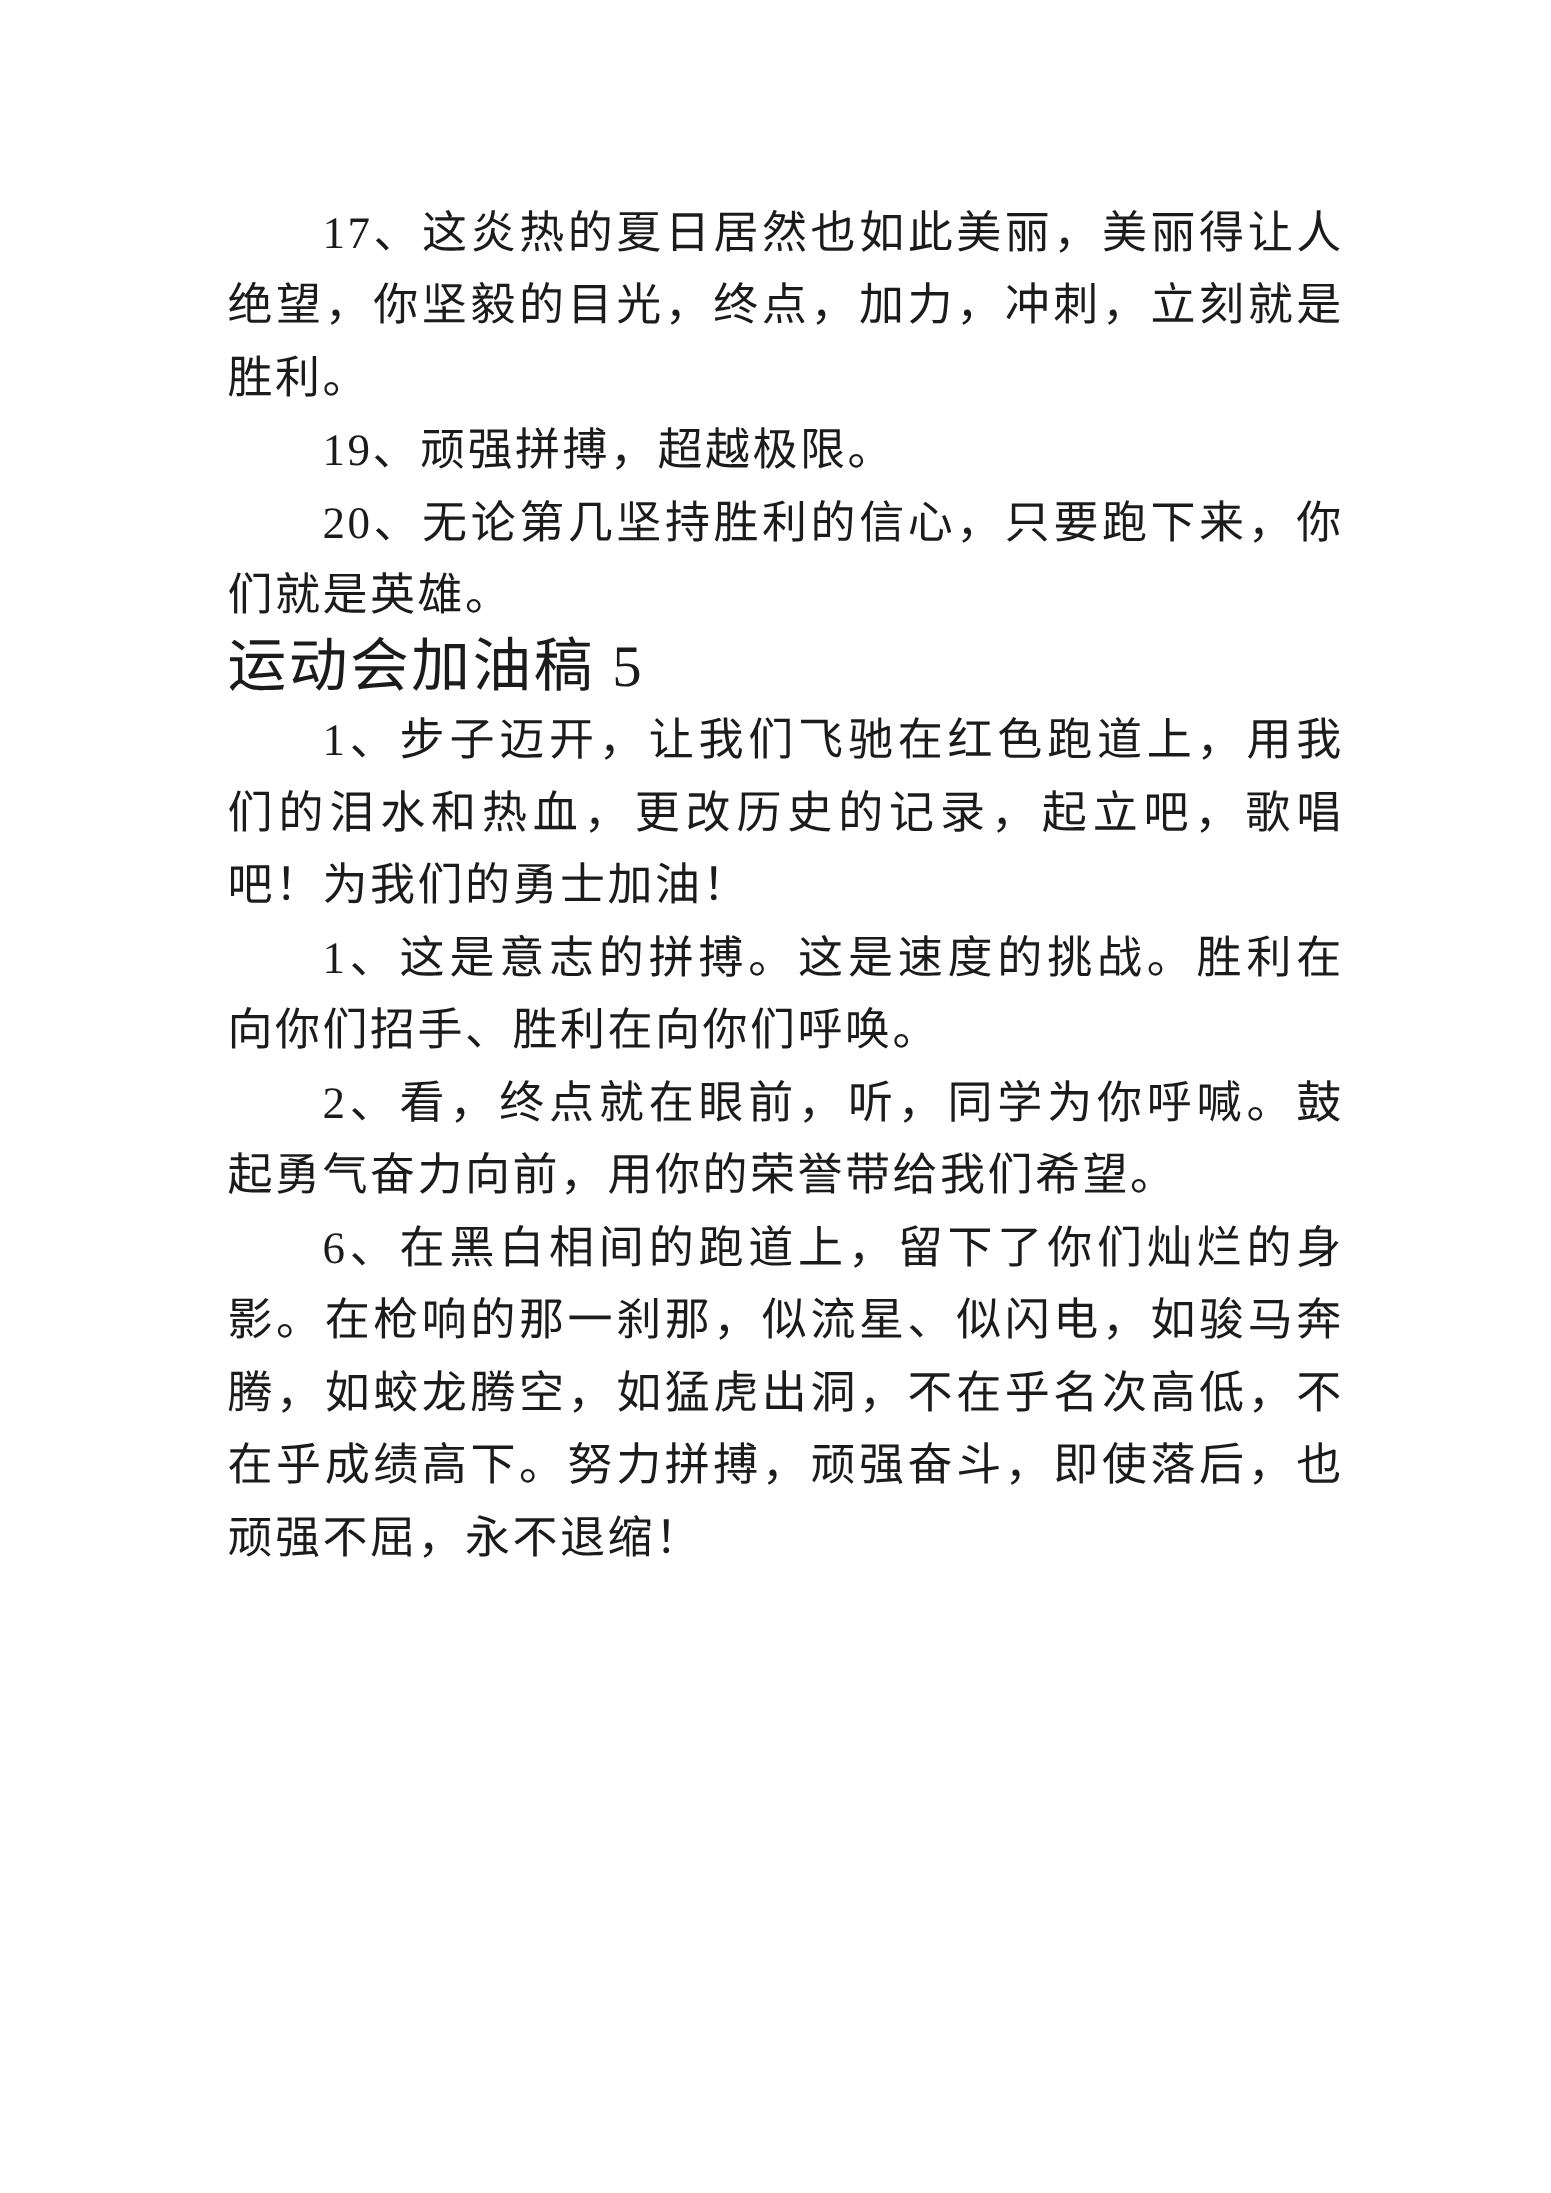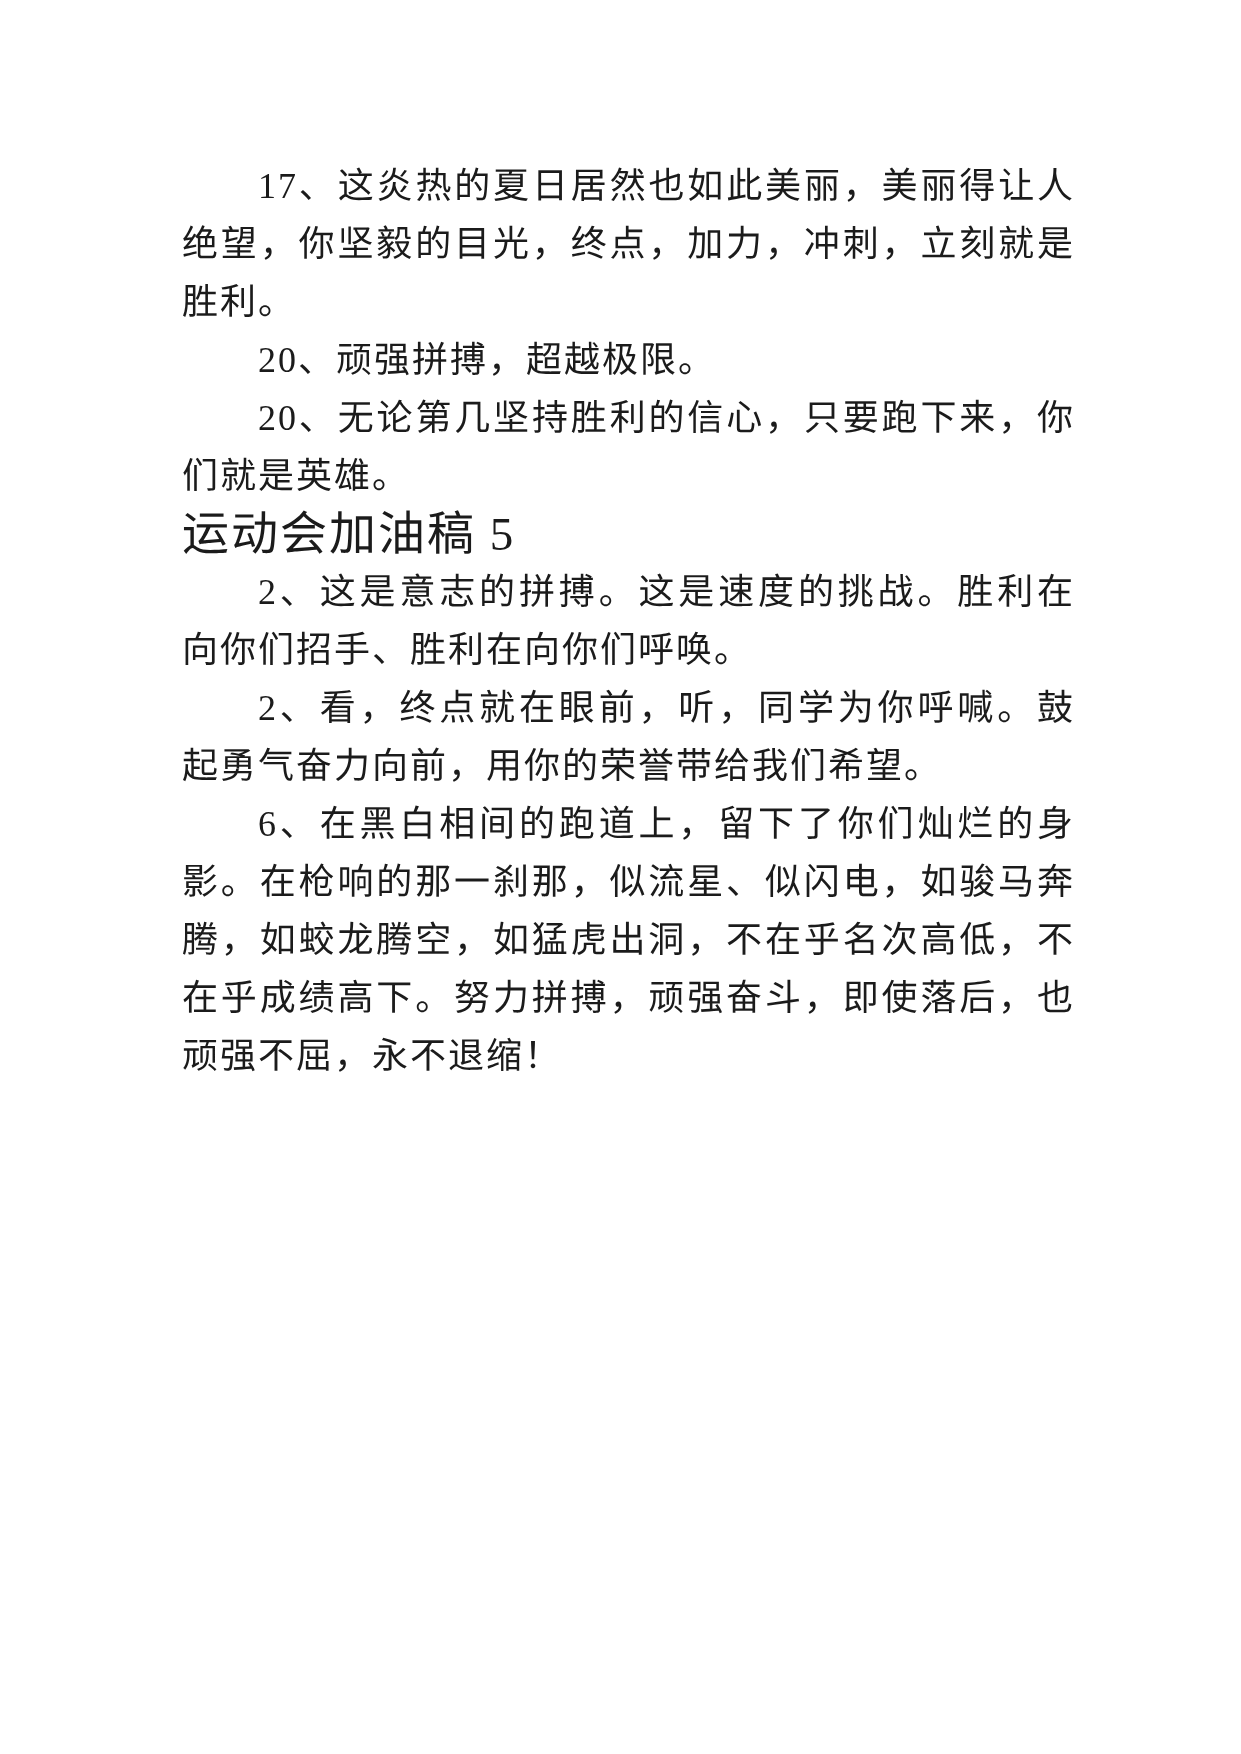--- a/index.html
+++ b/index.html
@@ -38,19 +38,20 @@
     line-height: 58px;
     text-indent: 0;
     text-align: left;
   }
 </style>
 </head>
 <body>
 
 <div class="page doc-text">
   <p class="para">17、这炎热的夏日居然也如此美丽，美丽得让人绝望，你坚毅的目光，终点，加力，冲刺，立刻就是胜利。</p>
-  <p class="para">20、顽强拼搏，超越极限。</p>
+  <p class="para">19、顽强拼搏，超越极限。</p>
   <p class="para">20、无论第几坚持胜利的信心，只要跑下来，你们就是英雄。</p>
   <h2 class="heading">运动会加油稿 5</h2>
-  <p class="para">2、这是意志的拼搏。这是速度的挑战。胜利在向你们招手、胜利在向你们呼唤。</p>
+  <p class="para">1、步子迈开，让我们飞驰在红色跑道上，用我们的泪水和热血，更改历史的记录，起立吧，歌唱吧！为我们的勇士加油！</p>
+  <p class="para">1、这是意志的拼搏。这是速度的挑战。胜利在向你们招手、胜利在向你们呼唤。</p>
   <p class="para">2、看，终点就在眼前，听，同学为你呼喊。鼓起勇气奋力向前，用你的荣誉带给我们希望。</p>
   <p class="para">6、在黑白相间的跑道上，留下了你们灿烂的身影。在枪响的那一刹那，似流星、似闪电，如骏马奔腾，如蛟龙腾空，如猛虎出洞，不在乎名次高低，不在乎成绩高下。努力拼搏，顽强奋斗，即使落后，也顽强不屈，永不退缩！</p>
 </div>
 
 </body></html>

